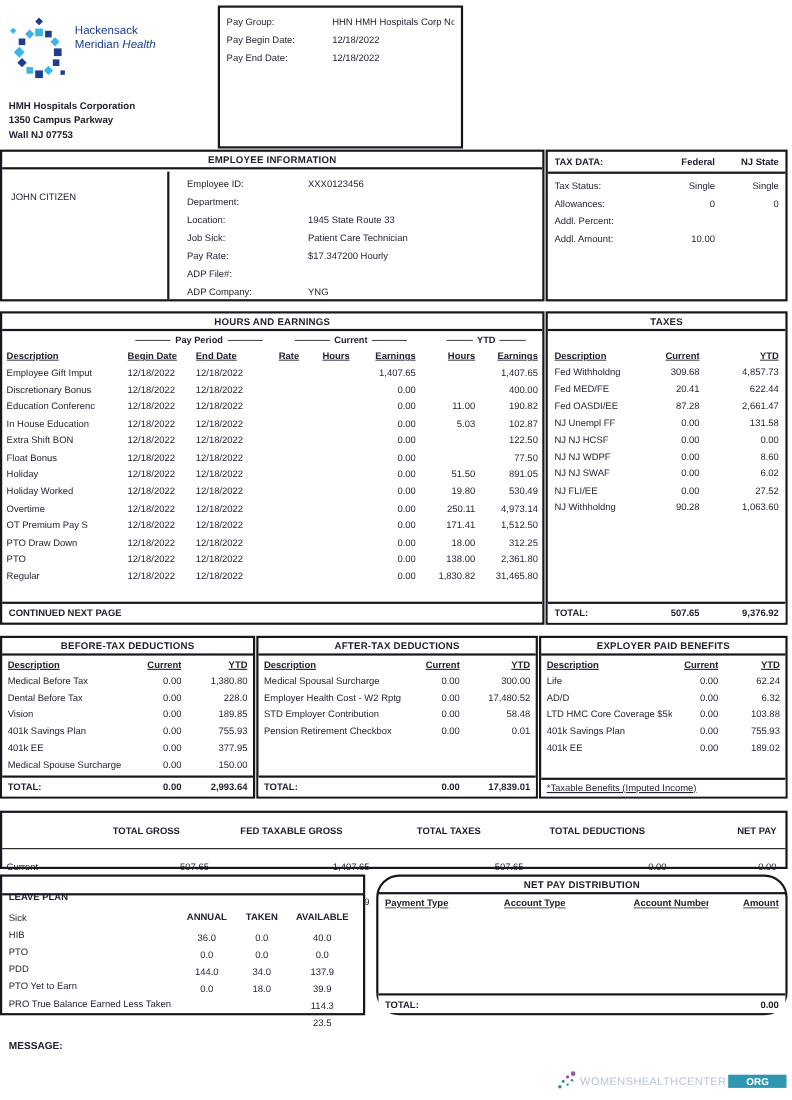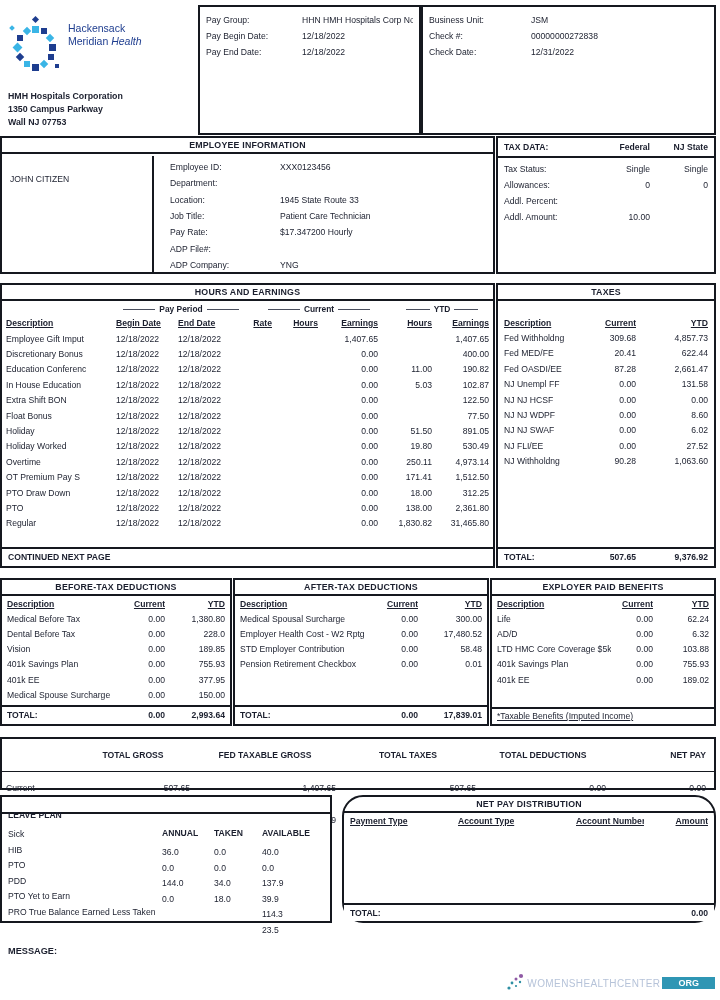--- a/index.html
+++ b/index.html
@@ -42,21 +42,21 @@
   .g-ded2 .trow{grid-template-columns:1fr 46px 64px;height:15.2px;padding:0 5px;}
   .g-ded3 .trow{grid-template-columns:1fr 42px 56px;height:15.2px;padding:0 5px;}
   .g-ded1 .trow > :nth-child(2),.g-ded1 .trow > :nth-child(3),
   .g-ded2 .trow > :nth-child(2),.g-ded2 .trow > :nth-child(3),
   .g-ded3 .trow > :nth-child(2),.g-ded3 .trow > :nth-child(3){text-align:right;}
   
   .g-tot .trow{grid-template-columns:70px 118px 146px 140px 130px 1fr;height:17px;padding:16px 4px;}
   .g-tot .trow > :nth-child(n+2){text-align:right;padding-right:4px;}
   
   .g-leave .trow{grid-template-columns:1fr 52px 48px 62px;height:15.6px;padding:0 6px;}
-  .g-leave .trow > :nth-child(n+2){text-align:left;margin-top:36px;}
+  .g-leave .trow > :nth-child(n+2){text-align:center;margin-top:36px;}
   
   .g-npd .trow{grid-template-columns:108px 118px 1fr 64px;height:16px;padding:0 6px;}
   .g-npd .trow > :nth-child(3){text-align:center;}
   .g-npd .trow > :nth-child(4){text-align:right;}
   .total-row{position:absolute;left:0;right:0;bottom:0;border-top:2px solid var(--line);
     font-weight:bold;height:17px;background:#fff;}
   .footnote-row{position:absolute;left:0;right:0;bottom:0;border-top:2px solid var(--line);
     height:15px;line-height:15px;padding:0 5px;background:#fff;white-space:nowrap;text-decoration:underline;}
   .dash{display:inline-block;height:1px;background:#4a4f5e;width:32px;margin:0 4px;vertical-align:middle;}
   .ghdr{position:absolute;display:flex;align-items:center;justify-content:center;font-weight:bold;font-size:8.4px;}
@@ -104,55 +104,41 @@
       <div class="trow">
         <span class="tcell">Pay Begin Date:</span>
         <span class="tcell">12/18/2022</span>
       </div>
       <div class="trow">
         <span class="tcell">Pay End Date:</span>
         <span class="tcell">12/18/2022</span>
       </div>
     </div>
 
-  <div class="abs box g-chk" style="left:421px;top:5px;width:295px;height:130px;padding:5px 6px;">
-      <div class="trow">
-        <span class="tcell">Business Unit:</span>
-        <span class="tcell">JSM</span>
-      </div>
-      <div class="trow">
-        <span class="tcell">Check #:</span>
-        <span class="tcell">00000000272838</span>
-      </div>
-      <div class="trow">
-        <span class="tcell">Check Date:</span>
-        <span class="tcell">12/31/2022</span>
-      </div>
-    </div>
 
   <div class="abs box" style="left:0;top:136px;width:495px;height:138px;">
     <div class="btitle">EMPLOYEE INFORMATION</div>
     <div class="abs" style="left:0;top:18px;bottom:0;width:152px;border-right:2px solid var(--line);box-sizing:border-box;">
       <div style="padding:18px 0 0 8px;">JOHN CITIZEN</div>
     </div>
     <div class="abs g-fields" style="left:168px;top:21px;right:4px;">
         <div class="trow">
           <span class="tcell">Employee ID:</span>
           <span class="tcell">XXX0123456</span>
         </div>
         <div class="trow">
           <span class="tcell">Department:</span>
           <span class="tcell"></span>
         </div>
         <div class="trow">
           <span class="tcell">Location:</span>
           <span class="tcell">1945 State Route 33</span>
         </div>
         <div class="trow">
-          <span class="tcell">Job Title:</span>
+          <span class="tcell">Job Sick:</span>
           <span class="tcell">Patient Care Technician</span>
         </div>
         <div class="trow">
           <span class="tcell">Pay Rate:</span>
           <span class="tcell">$17.347200 Hourly</span>
         </div>
         <div class="trow">
           <span class="tcell">ADP File#:</span>
           <span class="tcell"></span>
         </div>

